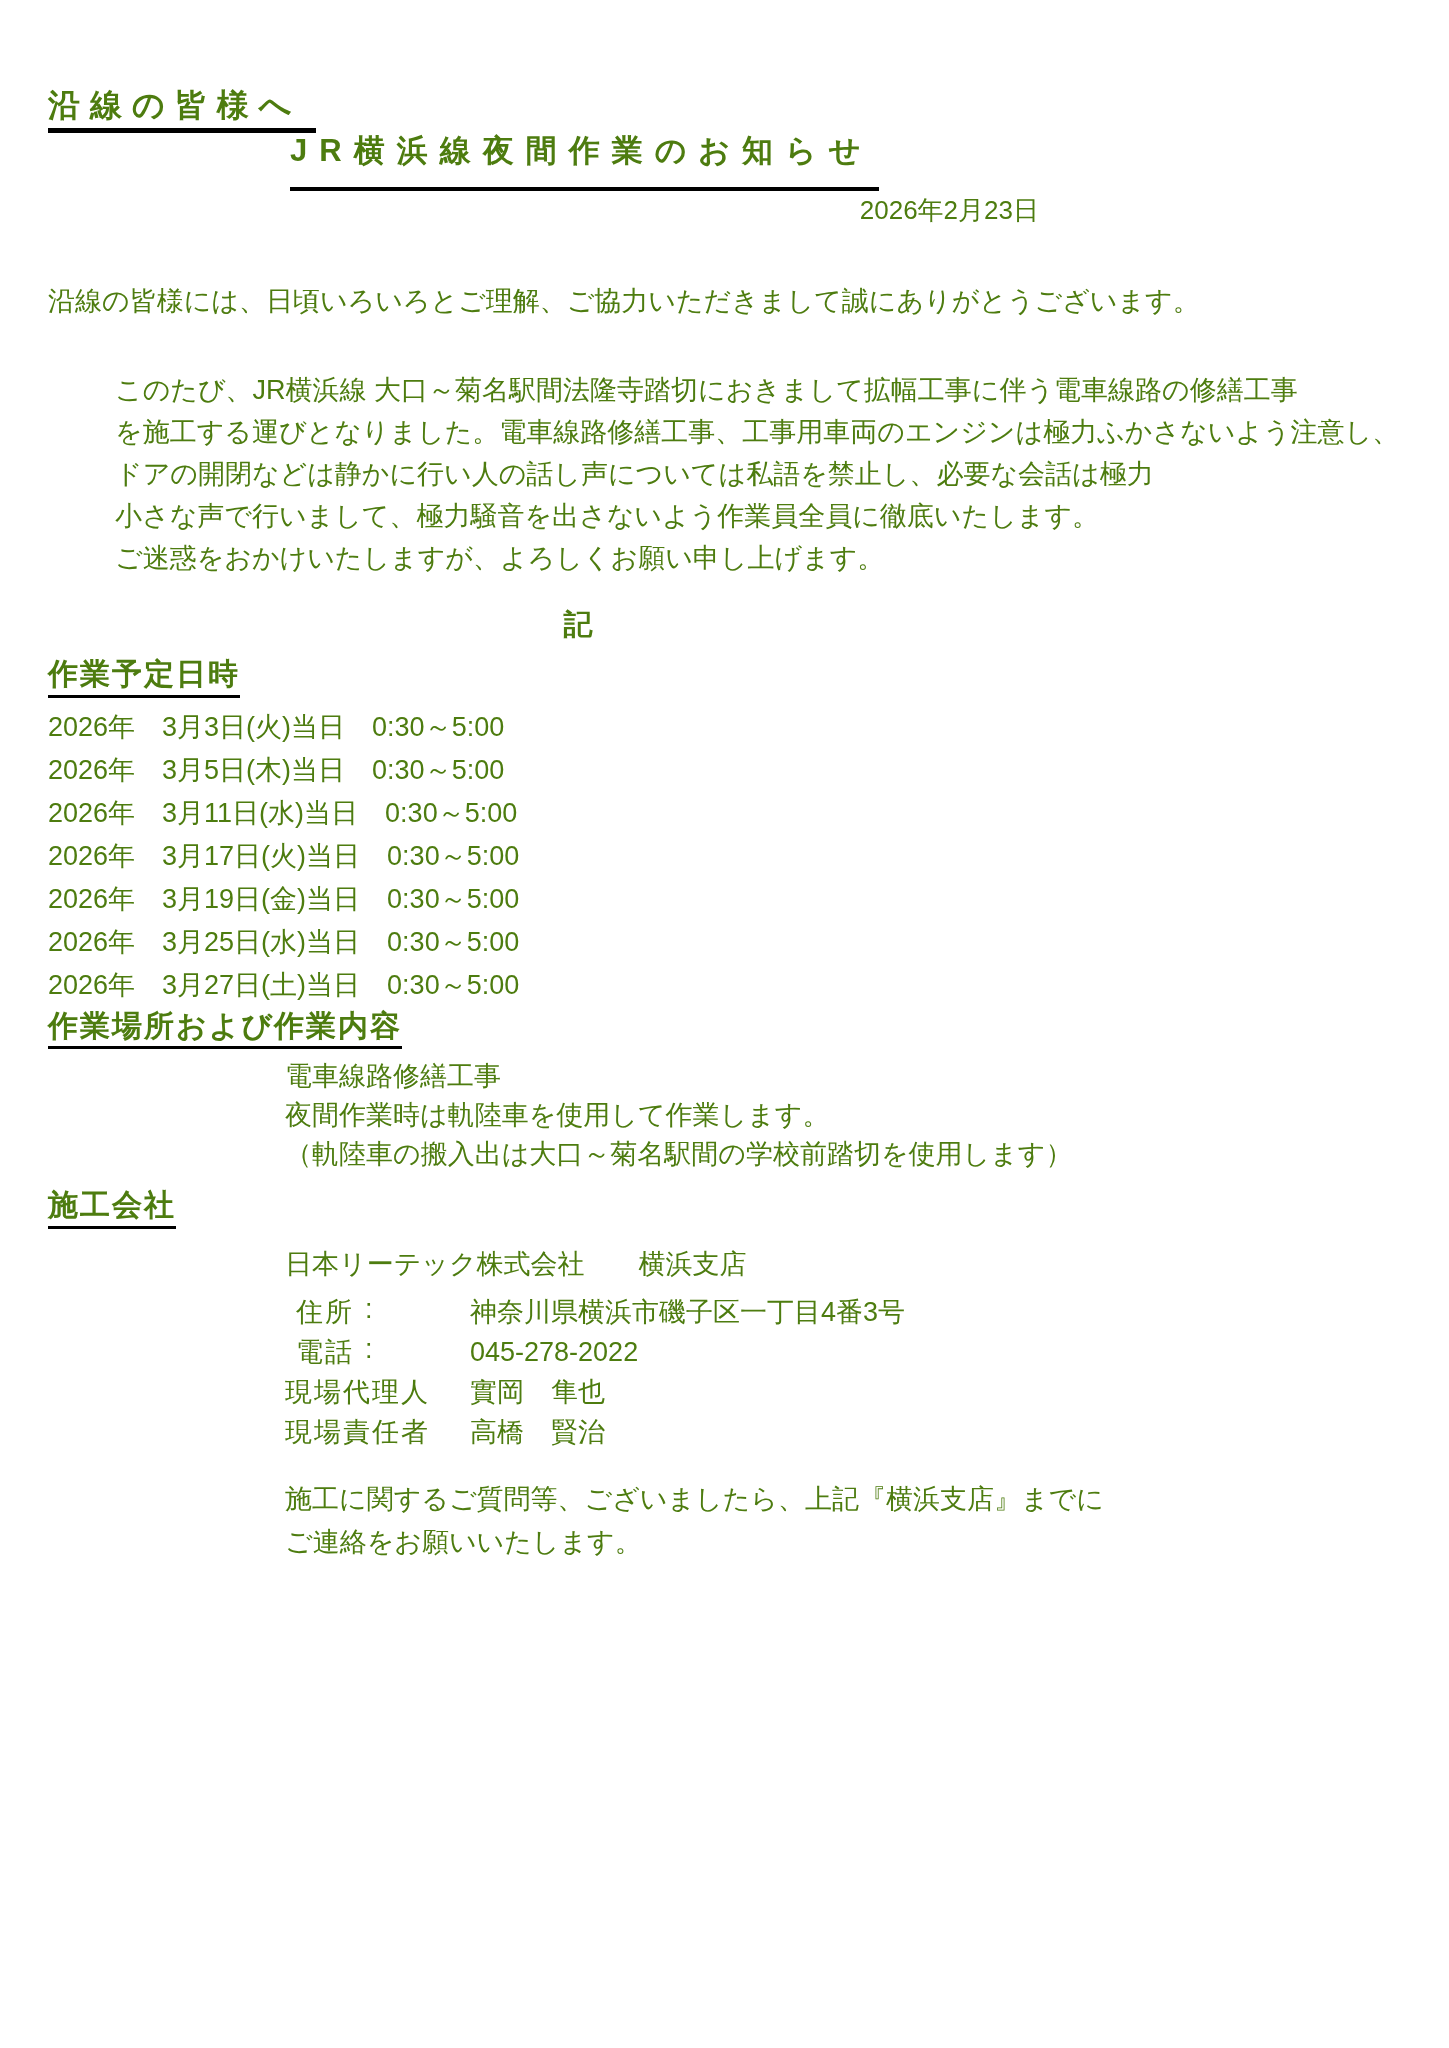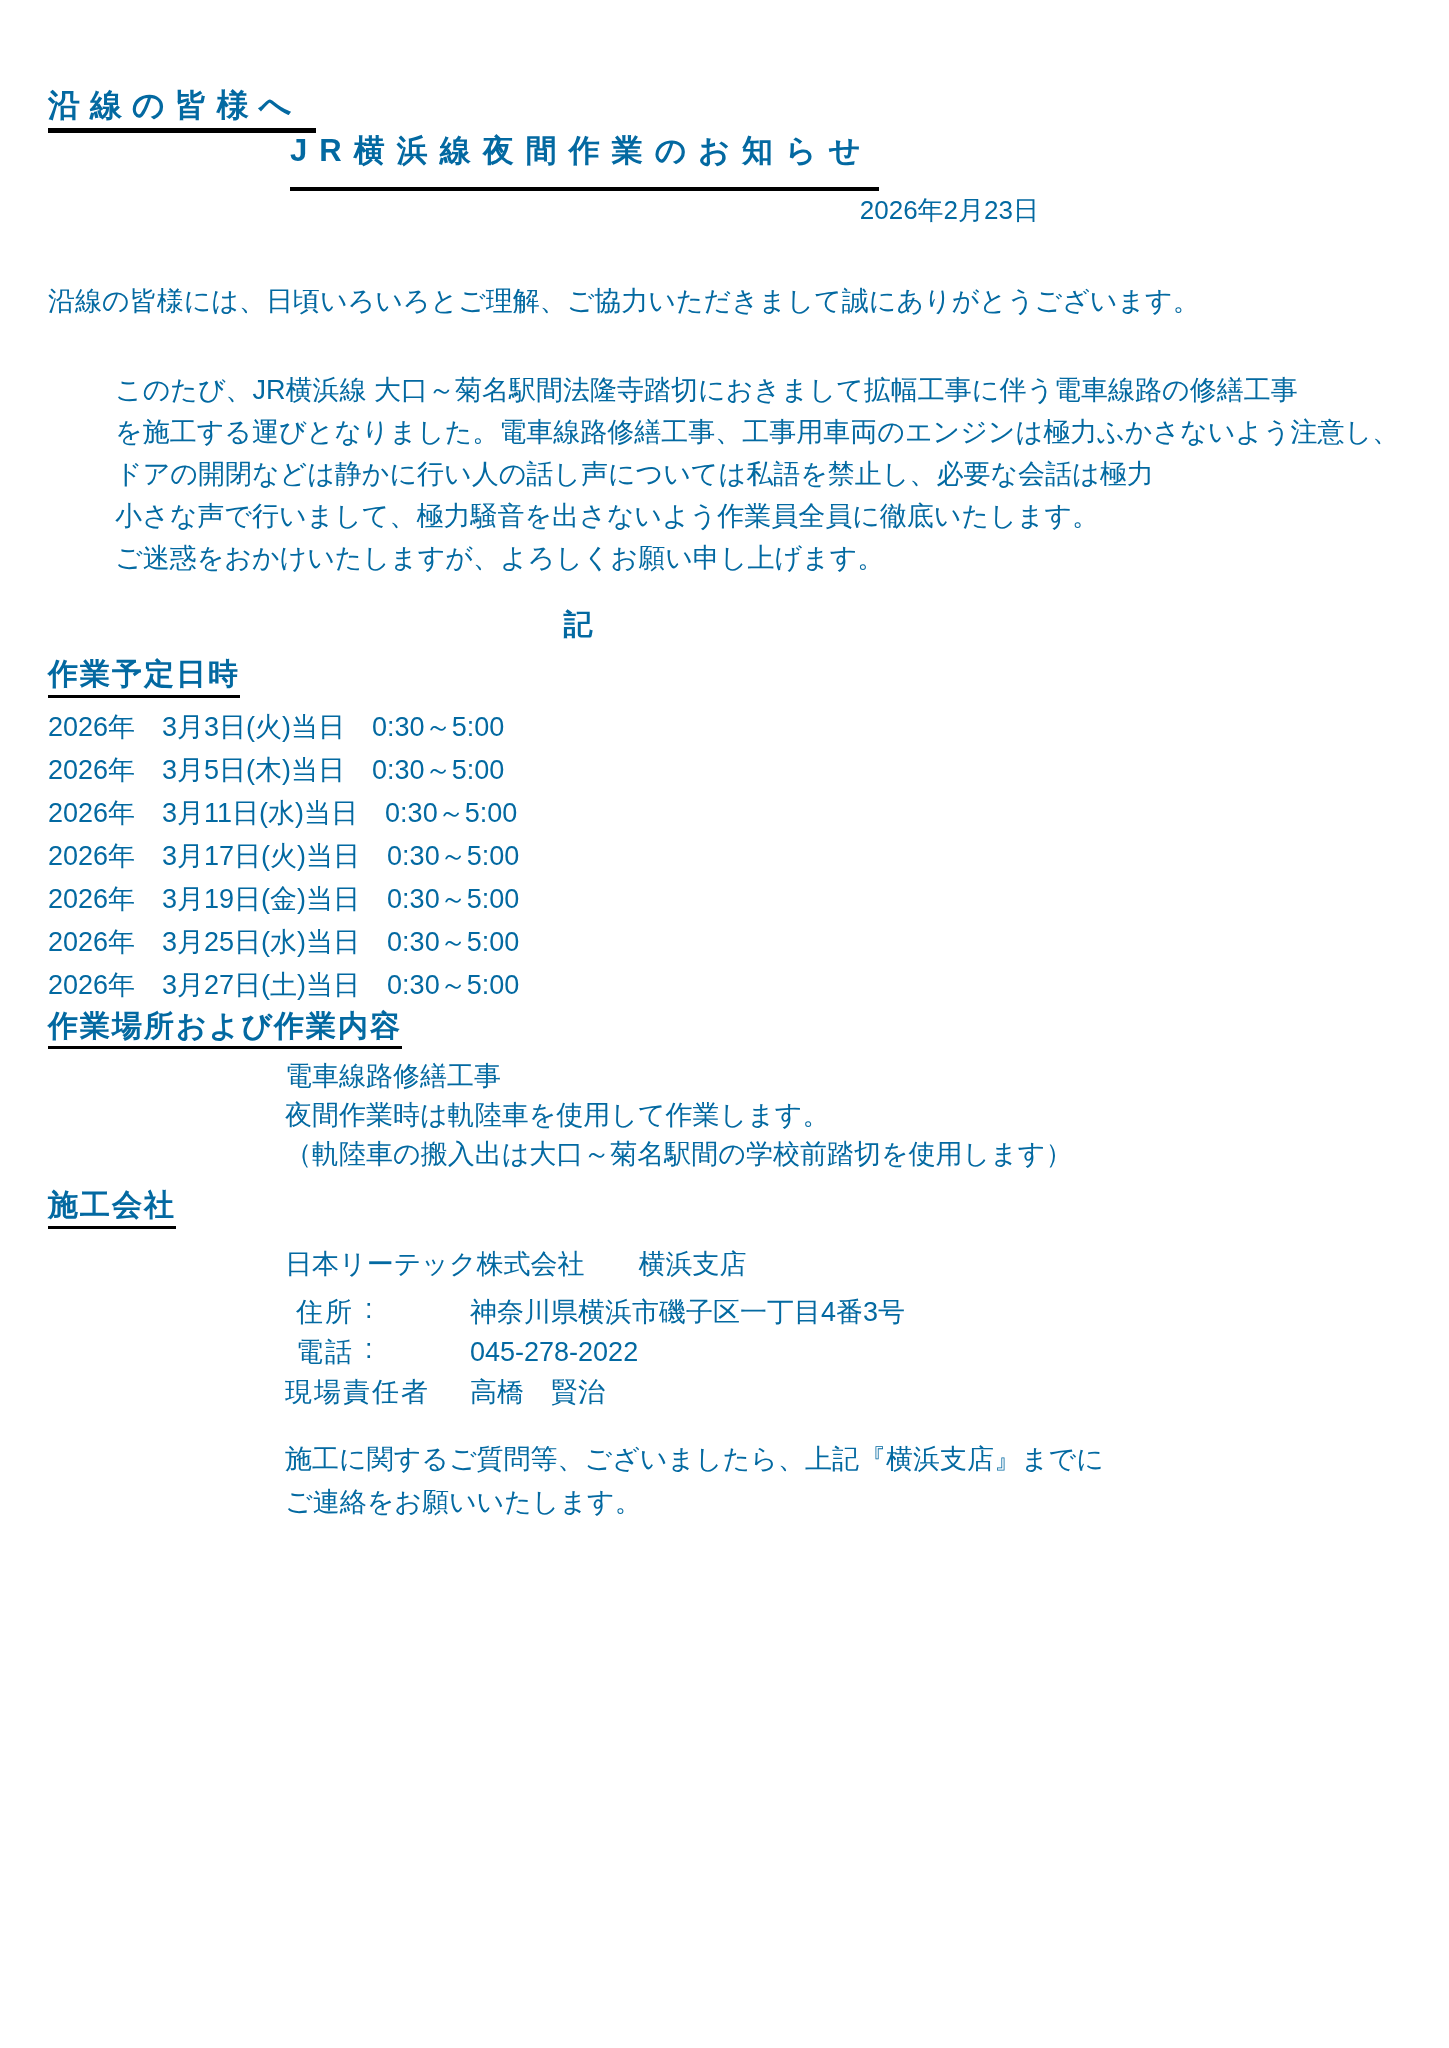--- a/index.html
+++ b/index.html
@@ -6,21 +6,21 @@
     margin: 0;
     padding: 0;
     background: #e8e8e8;
   }
   .page {
     position: relative;
     width: 1449px;
     height: 2048px;
     margin: 0 auto;
     background: #ffffff;
-    color: #0369a1;
+    color: #4d7c0f;
     font-family: "Liberation Sans", "DejaVu Sans", sans-serif;
     overflow: hidden;
   }
   .content {
     padding: 88px 48px 0 48px;
   }
 
   
   .salutation {
     display: inline-block;
@@ -213,20 +213,27 @@
       </div>
       <div class="info-row">
         <span class="info-label">
           <span class="lbl">電話</span>
           <span class="colon">:</span>
         </span>
         <span class="info-value">045-278-2022</span>
       </div>
       <div class="info-row">
         <span class="info-label">
+          <span class="lbl">現場代理人</span>
+          <span class="colon"></span>
+        </span>
+        <span class="info-value">實岡　隼也</span>
+      </div>
+      <div class="info-row">
+        <span class="info-label">
           <span class="lbl">現場責任者</span>
           <span class="colon"></span>
         </span>
         <span class="info-value">高橋　賢治</span>
       </div>
     </div>
 
     <div class="indent-block note-par">
       <div class="line">施工に関するご質問等、ございましたら、上記『横浜支店』までに</div>
       <div class="line">ご連絡をお願いいたします。</div>

